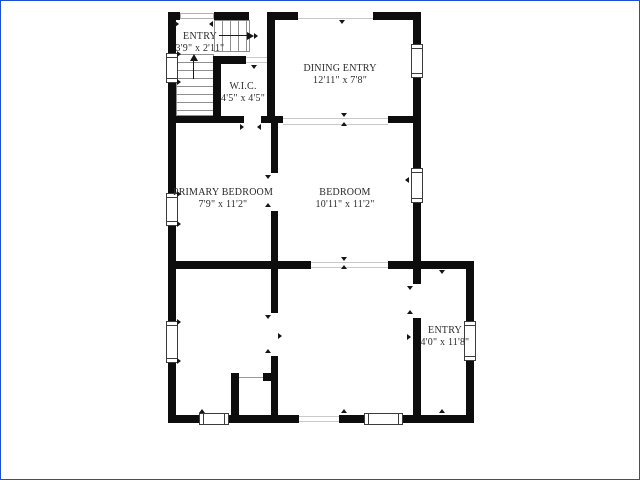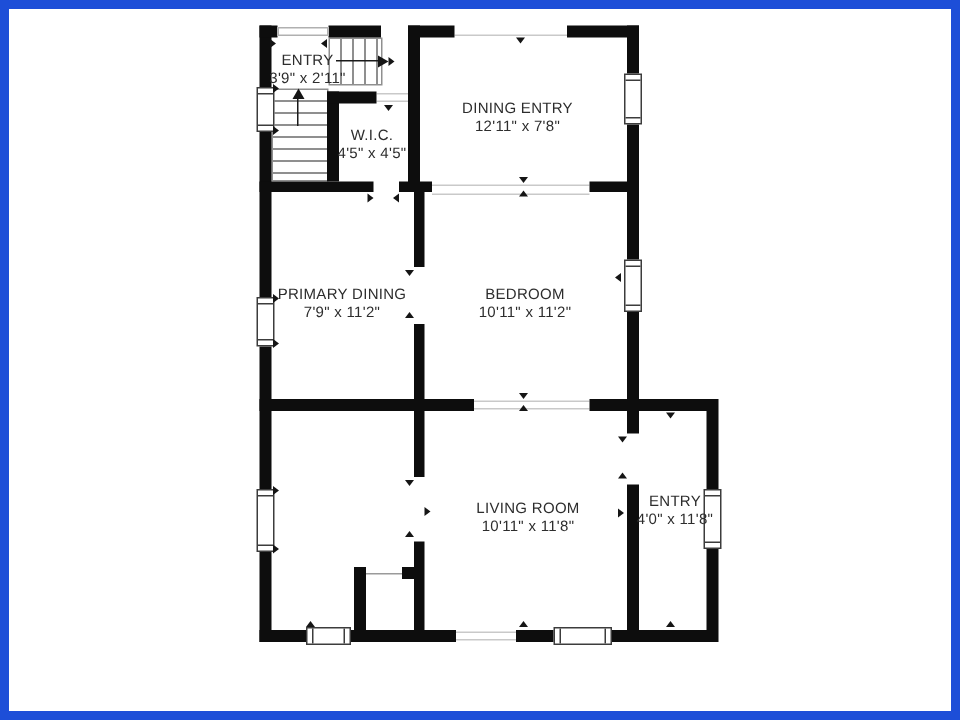--- a/index.html
+++ b/index.html
@@ -1,18 +1,18 @@
 <!DOCTYPE html>
 <html style="--wall: #0d0d0d; --text: #2d2d2d; --bg: #ffffff; --oline: #c9c9c9;"><head>
 <meta charset="utf-8">
 <style>
   html,body{margin:0;padding:0;background:#fff}
   .plan{position:relative;width:640px;height:480px;background:var(--bg,#fff);
-    border:6px solid #1d4ed8;box-sizing:border-box;overflow:hidden;
-    font-family:Liberation Sans, sans-serif}
+    border:1px solid #1d4ed8;box-sizing:border-box;overflow:hidden;
+    font-family:Liberation Serif, serif}
   .wall{position:absolute;background:var(--wall,#0d0d0d);z-index:2}
   .win{position:absolute;background:#fff;border:1px solid #3c3c3c;box-sizing:border-box;z-index:3}
   .win.v::before,.win.v::after{content:"";position:absolute;left:0;right:0;height:1px;background:#3c3c3c}
   .win.v::before{top:3px}.win.v::after{bottom:3px}
   .win.h::before,.win.h::after{content:"";position:absolute;top:0;bottom:0;width:1px;background:#3c3c3c}
   .win.h::before{left:3px}.win.h::after{right:3px}
   .oline{position:absolute;background:var(--oline,#c9c9c9);z-index:1}
   .thin{position:absolute;background:#9a9a9a;z-index:2}
   .door-frame{position:absolute;background:#fff;border:1px solid #b0b0b0;box-sizing:border-box;z-index:2}
   .stair{position:absolute;border:1px solid #8f8f8f;box-sizing:border-box;z-index:0}
@@ -125,29 +125,25 @@
   </div>
   <div class="label" style="left:242px;top:79px">
     <span class="rn">W.I.C.</span>
     <span class="rd">4'5" x 4'5"</span>
   </div>
   <div class="label" style="left:339px;top:61px">
     <span class="rn">DINING ENTRY</span>
     <span class="rd">12'11" x 7'8"</span>
   </div>
   <div class="label" style="left:222px;top:185px">
-    <span class="rn">PRIMARY DINING</span>
+    <span class="rn">PRIMARY BEDROOM</span>
     <span class="rd">7'9" x 11'2"</span>
   </div>
   <div class="label" style="left:344px;top:185px">
     <span class="rn">BEDROOM</span>
     <span class="rd">10'11" x 11'2"</span>
-  </div>
-  <div class="label" style="left:346px;top:328px">
-    <span class="rn">LIVING ROOM</span>
-    <span class="rd">10'11" x 11'8"</span>
   </div>
   <div class="label" style="left:444px;top:323px">
     <span class="rn">ENTRY</span>
     <span class="rd">4'0" x 11'8"</span>
   </div>
 
 </div>
 
 </body></html>

